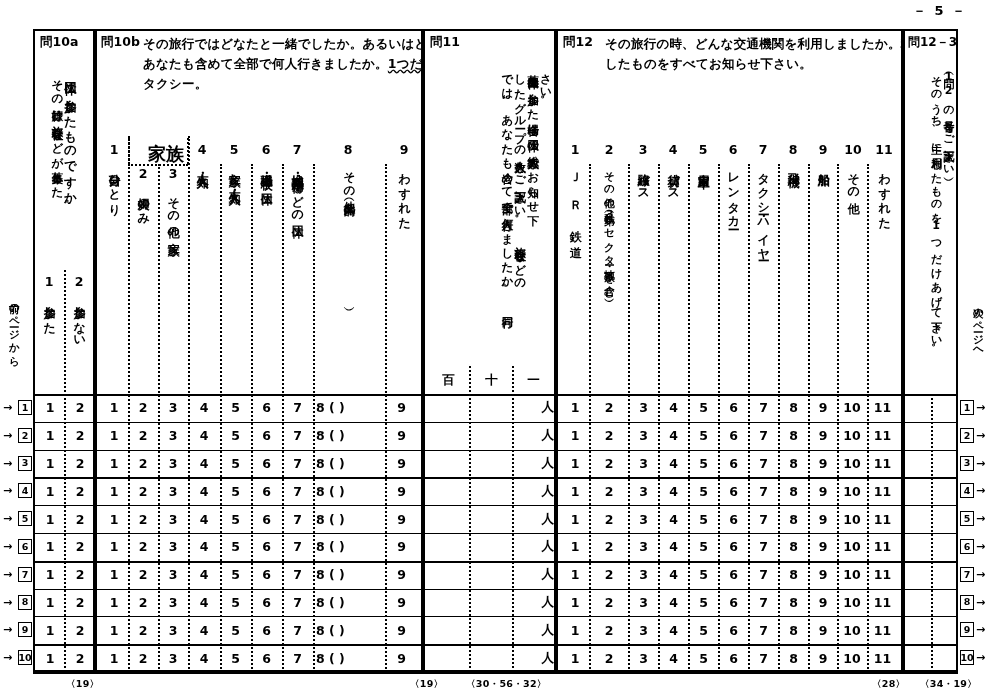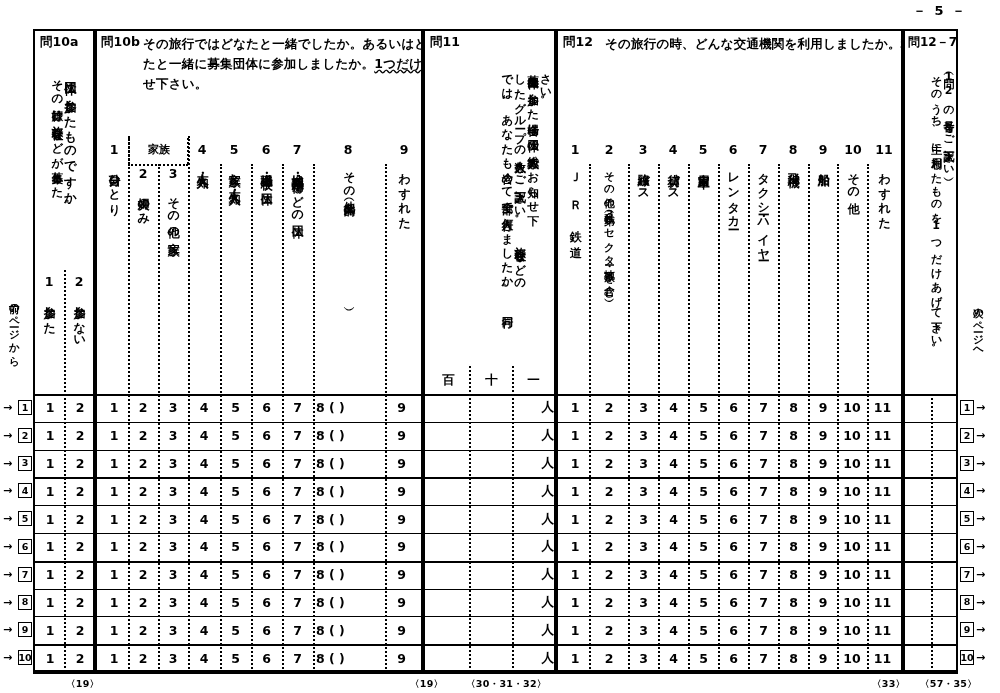--- a/index.html
+++ b/index.html
@@ -113,25 +113,25 @@
   </div>
 
   <div class="dsep" style="left:64px;top:270px;height:402px;"></div>
 
   <div class="blk" style="left:95px;top:29px;width:328px;height:643px;"></div>
 
   <div class="blk-title" style="left:101px;top:34px;">問10b</div>
 
   <div class="qtext" style="left:143px;top:34px;">その旅行ではどなたと一緒でしたか。あるいはどな</div>
   <div class="qtext" style="left:143px;top:54px;">
-    <span>たと一緒に募集団体に参加しましたか。</span><span class="wavy" style="text-decoration:underline wavy;">1つだけ</span><span>お知</span>
-  </div>
-  <div class="qtext" style="left:143px;top:74px;">せ下さい。</div>
-
-  <div class="blk-title" style="left:148px;top:142px;font-size:11px;text-align:center;">家族</div>
+    <span>あなたも含めて全部で何人行きましたか。</span><span class="wavy" style="text-decoration:underline wavy;">1つだけ</span><span>お知</span>
+  </div>
+  <div class="qtext" style="left:143px;top:74px;">タクシー。</div>
+
+  <div class="blk-title" style="left:148px;top:142px;font-size:18px;text-align:center;">家族</div>
   <div class="dsep" style="left:128px;top:138px;height:26px;"></div>
   <div class="dsep" style="left:187px;top:138px;height:26px;"></div>
   <div class="dline" style="left:128px;top:164px;width:60px;"></div>
 
   <div class="numlbl" style="left:100px;top:142px;width:28px;">1</div>
   <div class="numlbl" style="left:128px;top:166px;width:30px;">2</div>
   <div class="numlbl" style="left:158px;top:166px;width:30px;">3</div>
   <div class="numlbl" style="left:188px;top:142px;width:28px;">4</div>
   <div class="numlbl" style="left:220px;top:142px;width:28px;">5</div>
   <div class="numlbl" style="left:252px;top:142px;width:28px;">6</div>
@@ -191,20 +191,21 @@
   <div class="numlbl" style="left:470px;top:372px;width:43px;">十</div>
   <div class="numlbl" style="left:513px;top:372px;width:41px;">一</div>
 
   <div class="dsep" style="left:469px;top:366px;height:306px;"></div>
   <div class="dsep" style="left:512px;top:366px;height:306px;"></div>
 
   <div class="blk" style="left:556px;top:29px;width:347px;height:643px;"></div>
 
   <div class="blk-title" style="left:563px;top:34px;">問12</div>
   <div class="qtext" style="left:605px;top:34px;">その旅行の時、どんな交通機関を利用しましたか。利用</div>
+  <div class="qtext" style="left:605px;top:54px;">したものをすべてお知らせ下さい。</div>
 
   <div class="numlbl" style="left:561px;top:142px;width:28px;">1</div>
   <div class="numlbl" style="left:590px;top:142px;width:38px;">2</div>
   <div class="numlbl" style="left:629px;top:142px;width:28px;">3</div>
   <div class="numlbl" style="left:659px;top:142px;width:28px;">4</div>
   <div class="numlbl" style="left:689px;top:142px;width:28px;">5</div>
   <div class="numlbl" style="left:719px;top:142px;width:28px;">6</div>
   <div class="numlbl" style="left:749px;top:142px;width:28px;">7</div>
   <div class="numlbl" style="left:779px;top:142px;width:28px;">8</div>
   <div class="numlbl" style="left:809px;top:142px;width:28px;">9</div>
@@ -251,21 +252,21 @@
   <div class="dsep" style="left:688px;top:164px;height:508px;"></div>
   <div class="dsep" style="left:718px;top:164px;height:508px;"></div>
   <div class="dsep" style="left:748px;top:164px;height:508px;"></div>
   <div class="dsep" style="left:778px;top:164px;height:508px;"></div>
   <div class="dsep" style="left:808px;top:164px;height:508px;"></div>
   <div class="dsep" style="left:837px;top:164px;height:508px;"></div>
   <div class="dsep" style="left:867px;top:164px;height:508px;"></div>
 
   <div class="blk" style="left:903px;top:29px;width:55px;height:643px;"></div>
 
-  <div class="blk-title" style="left:908px;top:34px;font-size:12px;">問12－7</div>
+  <div class="blk-title" style="left:908px;top:34px;font-size:12px;">問12－3</div>
 
   <div class="vhead" style="left:906px;top:68px;width:48px;height:310px;justify-content:flex-end;">
     <div class="vt" style="font-size:11px;">そのうち、主に利用したものを1つだけあげて下さい。</div>
     <div class="vt" style="font-size:11px;">（問12の番号をご記入下さい）</div>
   </div>
 
   <div class="dsep" style="left:931px;top:394px;height:278px;"></div>
 
   <div id="rows-layer">
       <div class="hline" style="left: 33px; top: 394px; width: 925px;"></div>
@@ -596,17 +597,17 @@
 
   <div class="sidelbl" style="left:8px;top:295px;width:18px;">
     <span class="vt" style="font-size:10.5px;">前のページから</span>
   </div>
   <div class="sidelbl" style="left:972px;top:300px;width:18px;">
     <span class="vt" style="font-size:10.5px;">次のページへ</span>
   </div>
 
   <div class="code" style="left:66px;top:678px;">〈19〉</div>
   <div class="code" style="left:410px;top:678px;">〈19〉</div>
-  <div class="code" style="left:466px;top:678px;">〈30・31・32〉</div>
-  <div class="code" style="left:872px;top:678px;">〈33〉</div>
-  <div class="code" style="left:920px;top:678px;">〈57・35〉</div>
+  <div class="code" style="left:466px;top:678px;">〈30・56・32〉</div>
+  <div class="code" style="left:872px;top:678px;">〈28〉</div>
+  <div class="code" style="left:920px;top:678px;">〈34・19〉</div>
 
 </div>
 
 </body></html>

